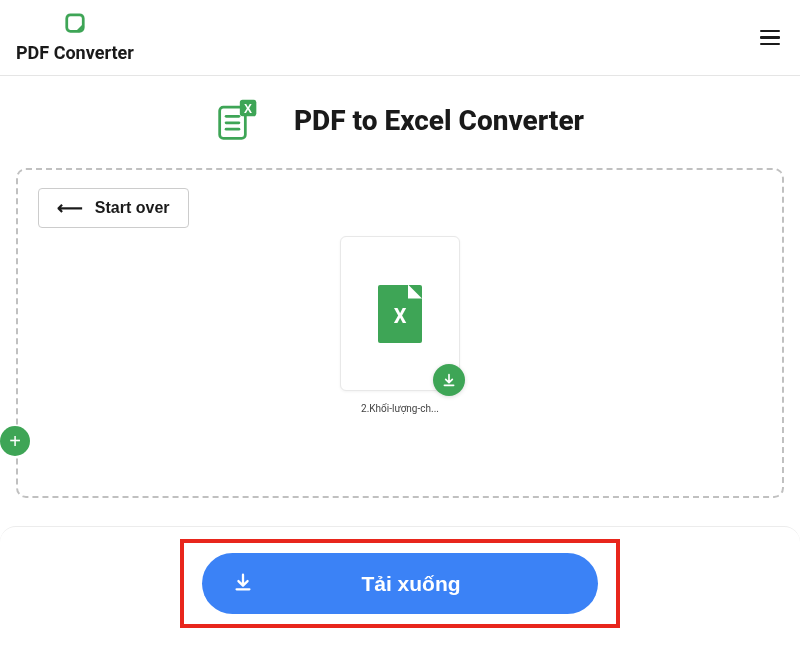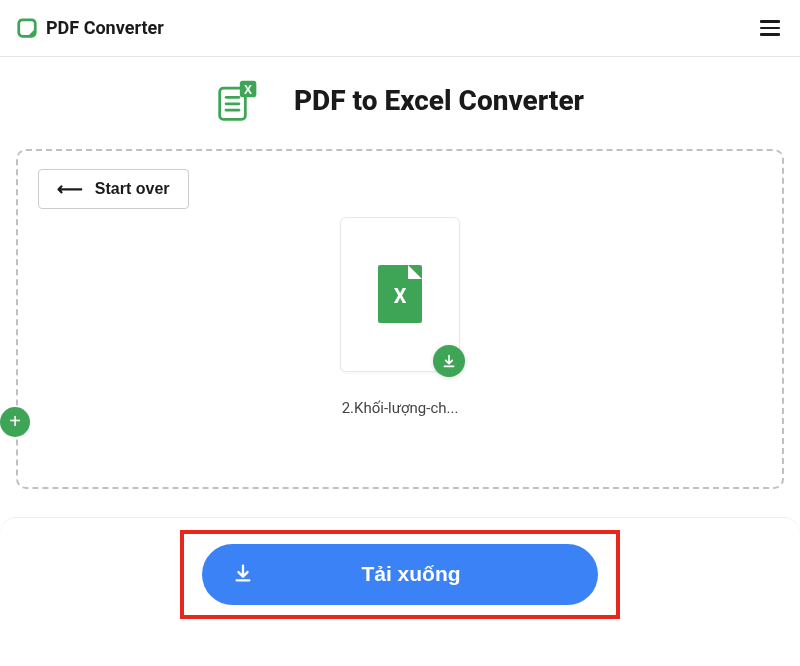--- a/index.html
+++ b/index.html
@@ -1,19 +1,19 @@
 <!DOCTYPE html>
 <html><head>
   <meta charset="utf-8">
   <style>
     * { margin: 0; padding: 0; box-sizing: border-box; }
     body { font-family: -apple-system, BlinkMacSystemFont, "Segoe UI", Roboto, sans-serif; background: #fff; width: 800px; height: 666px; overflow: hidden; }
     
     .header { display: flex; align-items: center; justify-content: space-between; padding: 12px 16px; border-bottom: 1px solid #e5e5e5; }
-    .brand { display: flex; align-items: center; gap: 8px; }
+    .brand { display: flex; align-items: center; gap: 8px; flex-direction: column; }
     .brand-logo { width: 22px; height: 22px; }
     .brand-name { font-size: 18px; font-weight: 700; color: #1a1a1a; }
     .menu-btn { background: none; border: none; cursor: pointer; padding: 4px; }
     .menu-btn span { display: block; width: 20px; height: 2.5px; background: #1a1a1a; margin: 4px 0; border-radius: 1px; }
     
     .title-section { display: flex; align-items: center; justify-content: center; gap: 14px; padding: 22px 0 26px; }
     .title-icon { width: 44px; height: 44px; position: relative; }
     .page-title { font-size: 28px; font-weight: 800; color: #1a1a1a; margin-left: 20px; }
     
     .dropzone-wrap { padding: 0 16px 10px; position: relative; }
@@ -25,21 +25,21 @@
     .add-btn { position: absolute; left: -0px; top: 258px; width: 30px; height: 30px; border-radius: 50%; background: #3ea556; border: none; cursor: pointer; display: flex; align-items: center; justify-content: center; color: #fff; font-size: 20px; font-weight: 300; z-index: 5; }
     
     .file-area { display: flex; justify-content: center; margin-top: 8px; }
     .file-card { text-align: center; }
     .file-thumb { width: 120px; height: 155px; background: #fff; border: 1px solid #e8e8e8; border-radius: 6px; display: flex; align-items: center; justify-content: center; position: relative; margin: 0 auto; box-shadow: 0 1px 3px rgba(0,0,0,0.05); }
     .excel-doc { width: 44px; height: 58px; background: #3ea556; position: relative; border-radius: 2px; }
     .excel-doc::before { content: ""; position: absolute; top: 0; right: 0; width: 14px; height: 14px; background: #fff; clip-path: polygon(0 0, 100% 100%, 0 100%); }
     .excel-doc::after { content: ""; position: absolute; top: 0; right: 0; width: 14px; height: 14px; background: #2d7a40; clip-path: polygon(0 0, 100% 100%, 0 0); }
     .excel-x { position: absolute; top: 50%; left: 50%; transform: translate(-50%, -40%); color: #fff; font-size: 20px; font-weight: 700; }
     .dl-badge { position: absolute; bottom: -6px; right: -6px; width: 32px; height: 32px; border-radius: 50%; background: #3ea556; display: flex; align-items: center; justify-content: center; box-shadow: 0 1px 4px rgba(0,0,0,0.15); cursor: pointer; }
-    .file-name { margin-top: 27px; font-size: 15px; color: #444; max-width: 140px; overflow: hidden; text-overflow: ellipsis; white-space: nowrap; }
+    .file-name { margin-top: 12px; font-size: 10px; color: #444; max-width: 140px; overflow: hidden; text-overflow: ellipsis; white-space: nowrap; }
     
     .download-section { padding: 12px 10px 0; margin-top: 18px; border-top: 1px solid #ececec; border-radius: 16px 16px 0 0; }
     .highlight-box { border: 4px solid #e8261c; padding: 10px 18px; margin: 0 170px; }
     .download-btn { width: 100%; background: #3b82f6; border: none; border-radius: 999px; padding: 18px 30px; display: flex; align-items: center; cursor: pointer; }
     .download-btn .dl-icon { flex: 0 0 auto; }
     .download-btn .dl-label { flex: 1; text-align: center; font-size: 21px; font-weight: 700; color: #fff; }
   </style>
 </head>
 <body>
 

